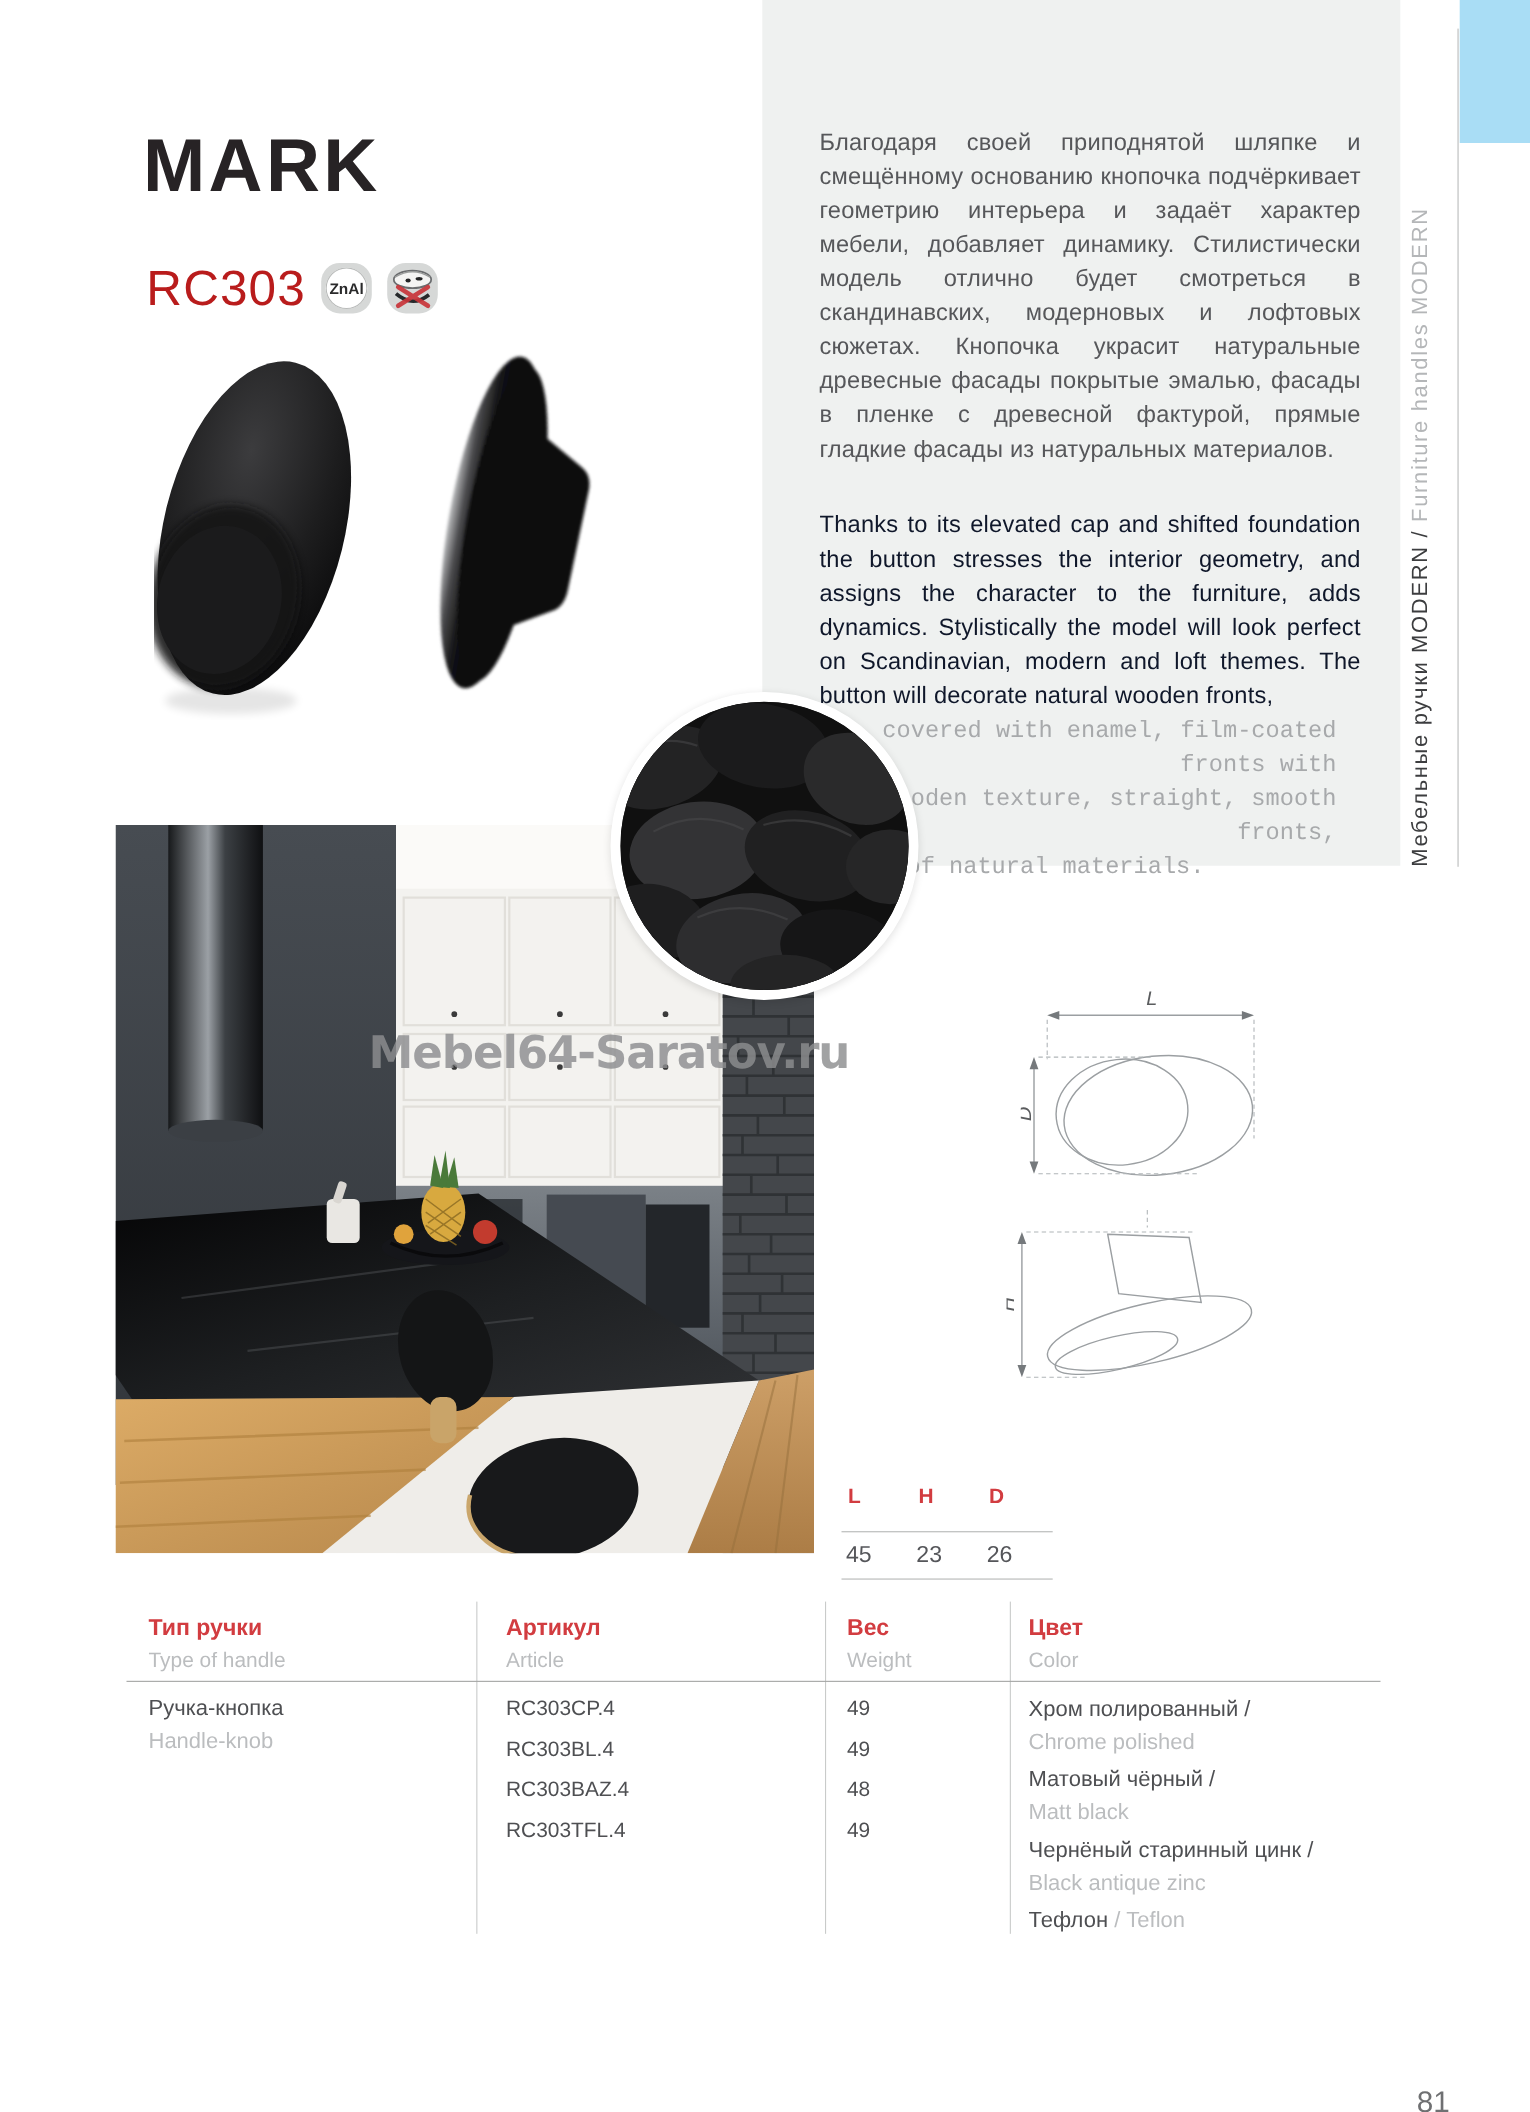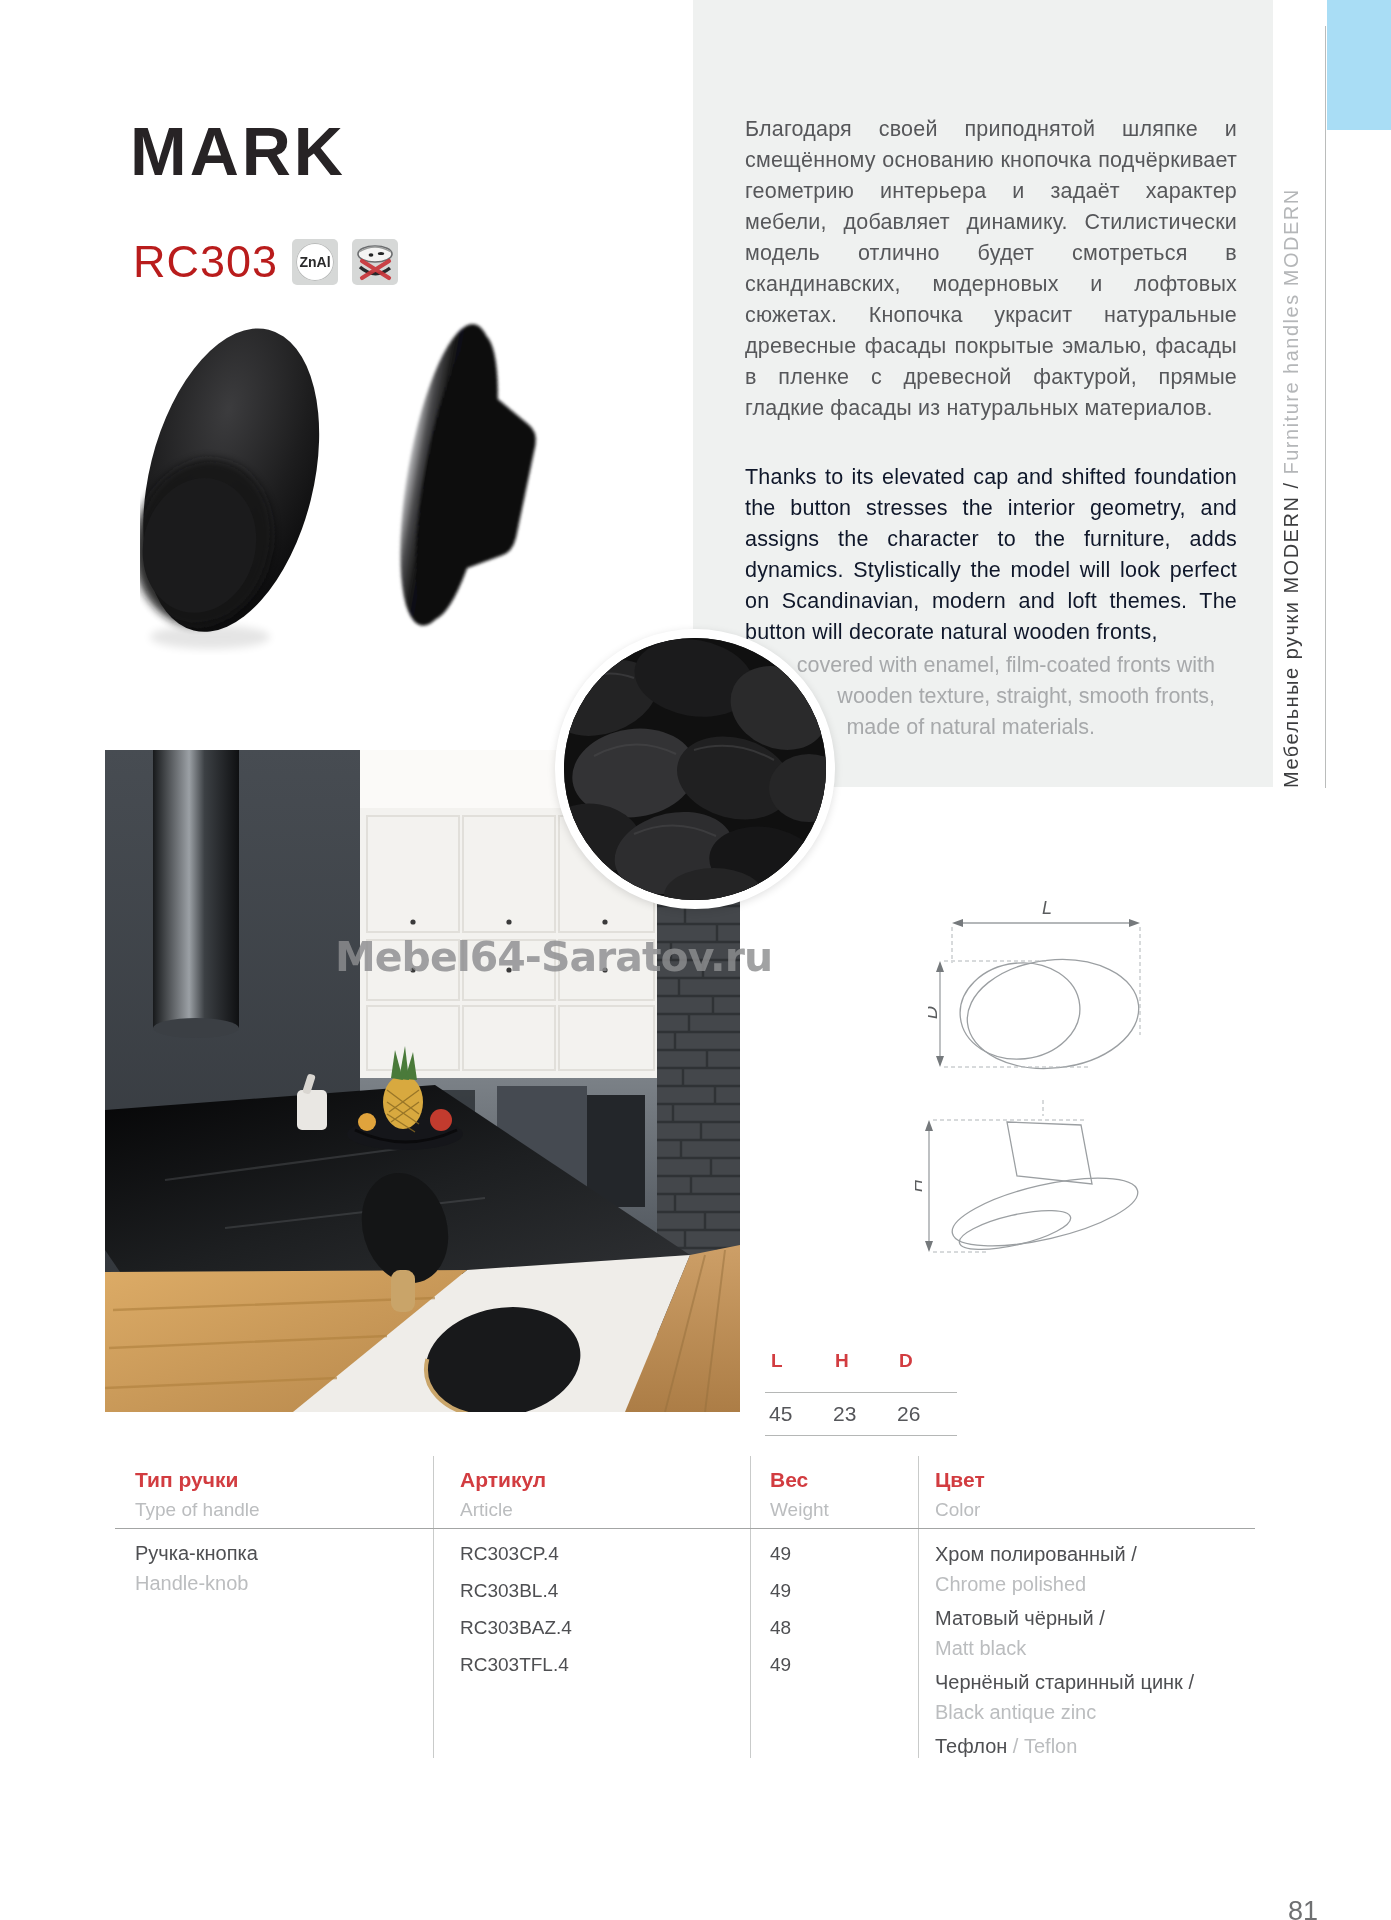--- a/index.html
+++ b/index.html
@@ -6,32 +6,32 @@
   body{font-family:"Liberation Sans", sans-serif; -webkit-font-smoothing:antialiased;}
   #page{position:relative;width:1391px;height:1920px;background:#ffffff;overflow:hidden;}
 
   
   .panel{position:absolute;left:693px;top:0;width:580px;height:787px;background:#eff1f0;
          border-bottom-left-radius:80px;z-index:0;}
   .para{position:absolute;left:52px;width:492px;font-size:21.5px;line-height:31px;
         text-align:justify;color:#56575a;letter-spacing:.2px;}
   .para.ru{top:114px;}
   .para.en{top:462px;color:#0f172a;}
-  .en-tail{position:absolute;left:52px;width:492px;color:#a7a9ab;font-size:21.5px;line-height:31px;}
+  .en-tail{position:absolute;left:52px;width:492px;color:#a7a9ab;font-size:21.5px;line-height:31px;font-family:Liberation Mono, monospace;}
   .en-tail div{text-align:right;}
   .en-tail .t0{margin-right:22px;}
   .en-tail .t1{margin-right:22px;}
   .en-tail .t2{margin-right:142px;}
 
   
   .title{position:absolute;left:130px;top:112px;font-size:68px;font-weight:700;color:#272325;
          letter-spacing:3px;z-index:1;}
   .model-row{position:absolute;left:133px;top:236px;display:flex;align-items:center;gap:14px;z-index:1;}
   .model{font-size:45px;color:#b91c1c;letter-spacing:1px;}
-  .badge{width:46px;height:46px;background:#d6d8d7;border-radius:5px;display:flex;
+  .badge{width:46px;height:46px;background:#d6d8d7;border-radius:17px;display:flex;
          align-items:center;justify-content:center;position:relative;}
   .badge .circ{width:38px;height:38px;background:#ffffff;border-radius:50%;
                display:flex;align-items:center;justify-content:center;
                box-shadow:0 0 0 1px #b9bbba inset;}
   .badge .circ span{font-size:14px;font-weight:bold;color:#2a2a2b;}
 
   
   .blue-tab{position:absolute;left:1327px;top:0;width:64px;height:130px;background:#a9ddf5;z-index:1;}
   .v-rule{position:absolute;left:1325px;top:26px;width:1px;height:762px;background:#babcbb;z-index:1;}
   .v-text{position:absolute;left:1280px;top:140px;height:648px;writing-mode:vertical-rl;

